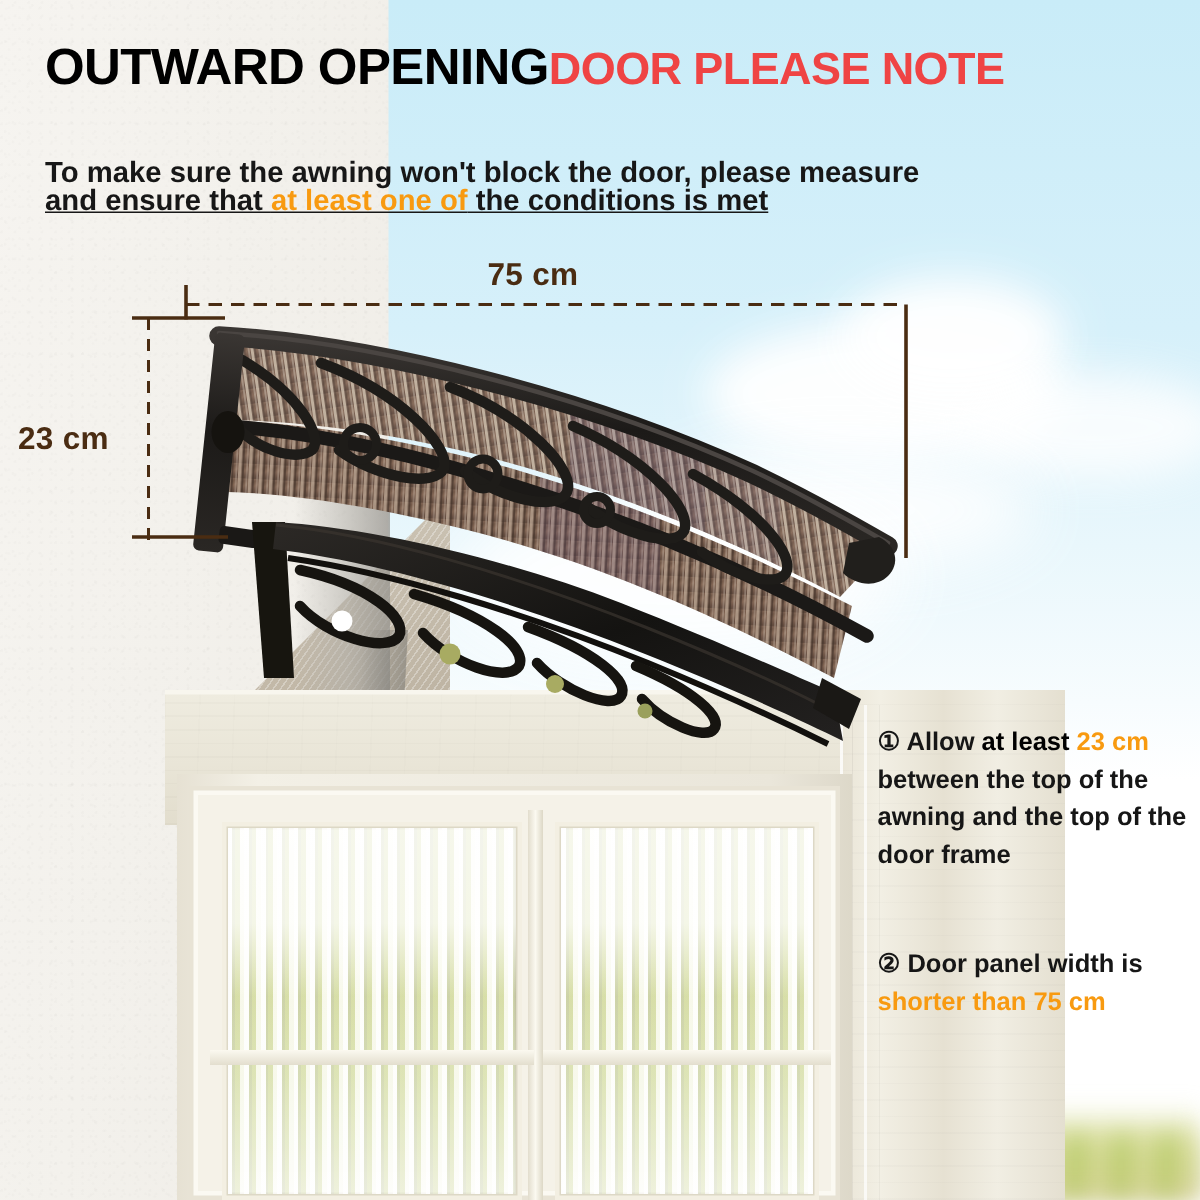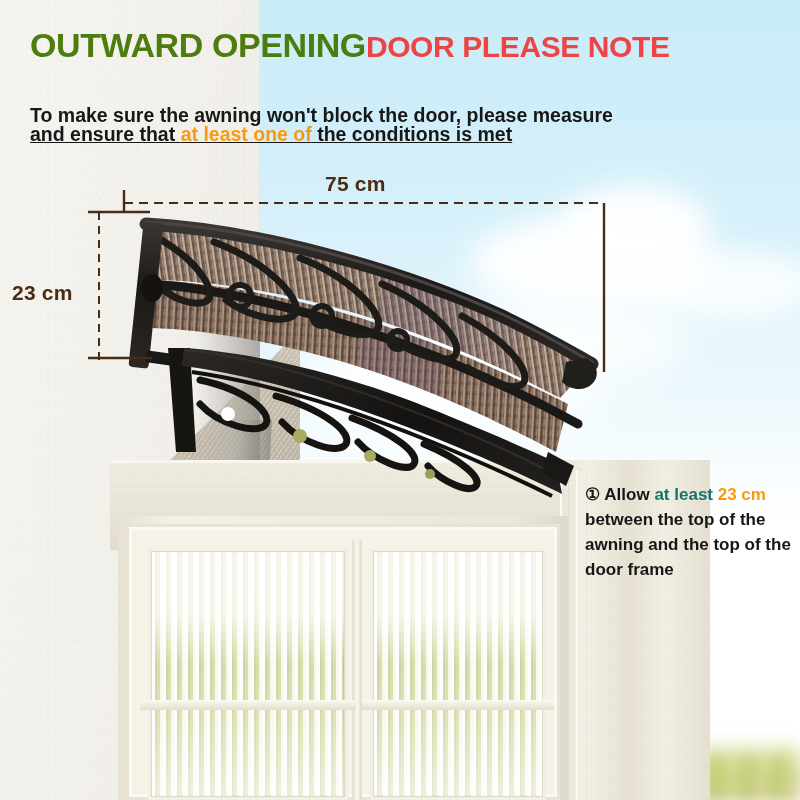--- a/index.html
+++ b/index.html
@@ -153,21 +153,21 @@
   #dim-w-label{left:325px;top:172px;font-size:21px;}
   #dim-h-label{left:12px;top:281px;font-size:21px;}
 
   
   .hdr-wrap{position:absolute;left:0;top:0;width:800px;}
   #title{
     position:absolute;left:30px;top:26px;
     font-size:34px;font-weight:bold;letter-spacing:-.4px;white-space:nowrap;
     font-stretch:condensed;
   }
-  #title .o{color:#4d7c0f;}
+  #title .o{color:#000000;}
   #title .k{color:#ef4444;font-size:30px;}
   .sub{
     position:absolute;left:30px;font-size:19.5px;font-weight:bold;color:#171717;white-space:nowrap;
   }
   #sub1{top:104px;}
   #sub2{top:123px;text-decoration:underline;}
   .hl{color:#F89A10;}
 
   
   .callout{position:absolute;font-weight:bold;color:#161616;}
@@ -345,15 +345,16 @@
   <div class="hdr-wrap">
     <div id="title">
       <span class="o">OUTWARD OPENING</span><span class="k">DOOR PLEASE NOTE</span>
     </div>
     <div class="sub" id="sub1">To make sure the awning won't block the door, please measure</div>
     <div class="sub" id="sub2">
       <span>and ensure that </span><span class="hl">at least one of</span><span> the conditions is met</span>
     </div>
   </div>
 
-  <div class="callout" id="callout1"><span class="cnum">① </span><span>Allow </span><span style="color: #0f766e;">at least</span><span> </span><span style="color: rgb(248, 154, 16);">23 cm</span><span> between the top of the awning and the top of the door frame</span></div>
+  <div class="callout" id="callout1"><span class="cnum">① </span><span>Allow </span><span style="color: #000000;">at least</span><span> </span><span style="color: rgb(248, 154, 16);">23 cm</span><span> between the top of the awning and the top of the door frame</span></div>
+  <div class="callout" id="callout2"><span class="cnum">② </span><span>Door panel width is </span><span style="color: rgb(248, 154, 16);">shorter than</span><span> </span><span style="color: rgb(248, 154, 16);">75 cm</span></div>
 
 </div>
 
 </body></html>

